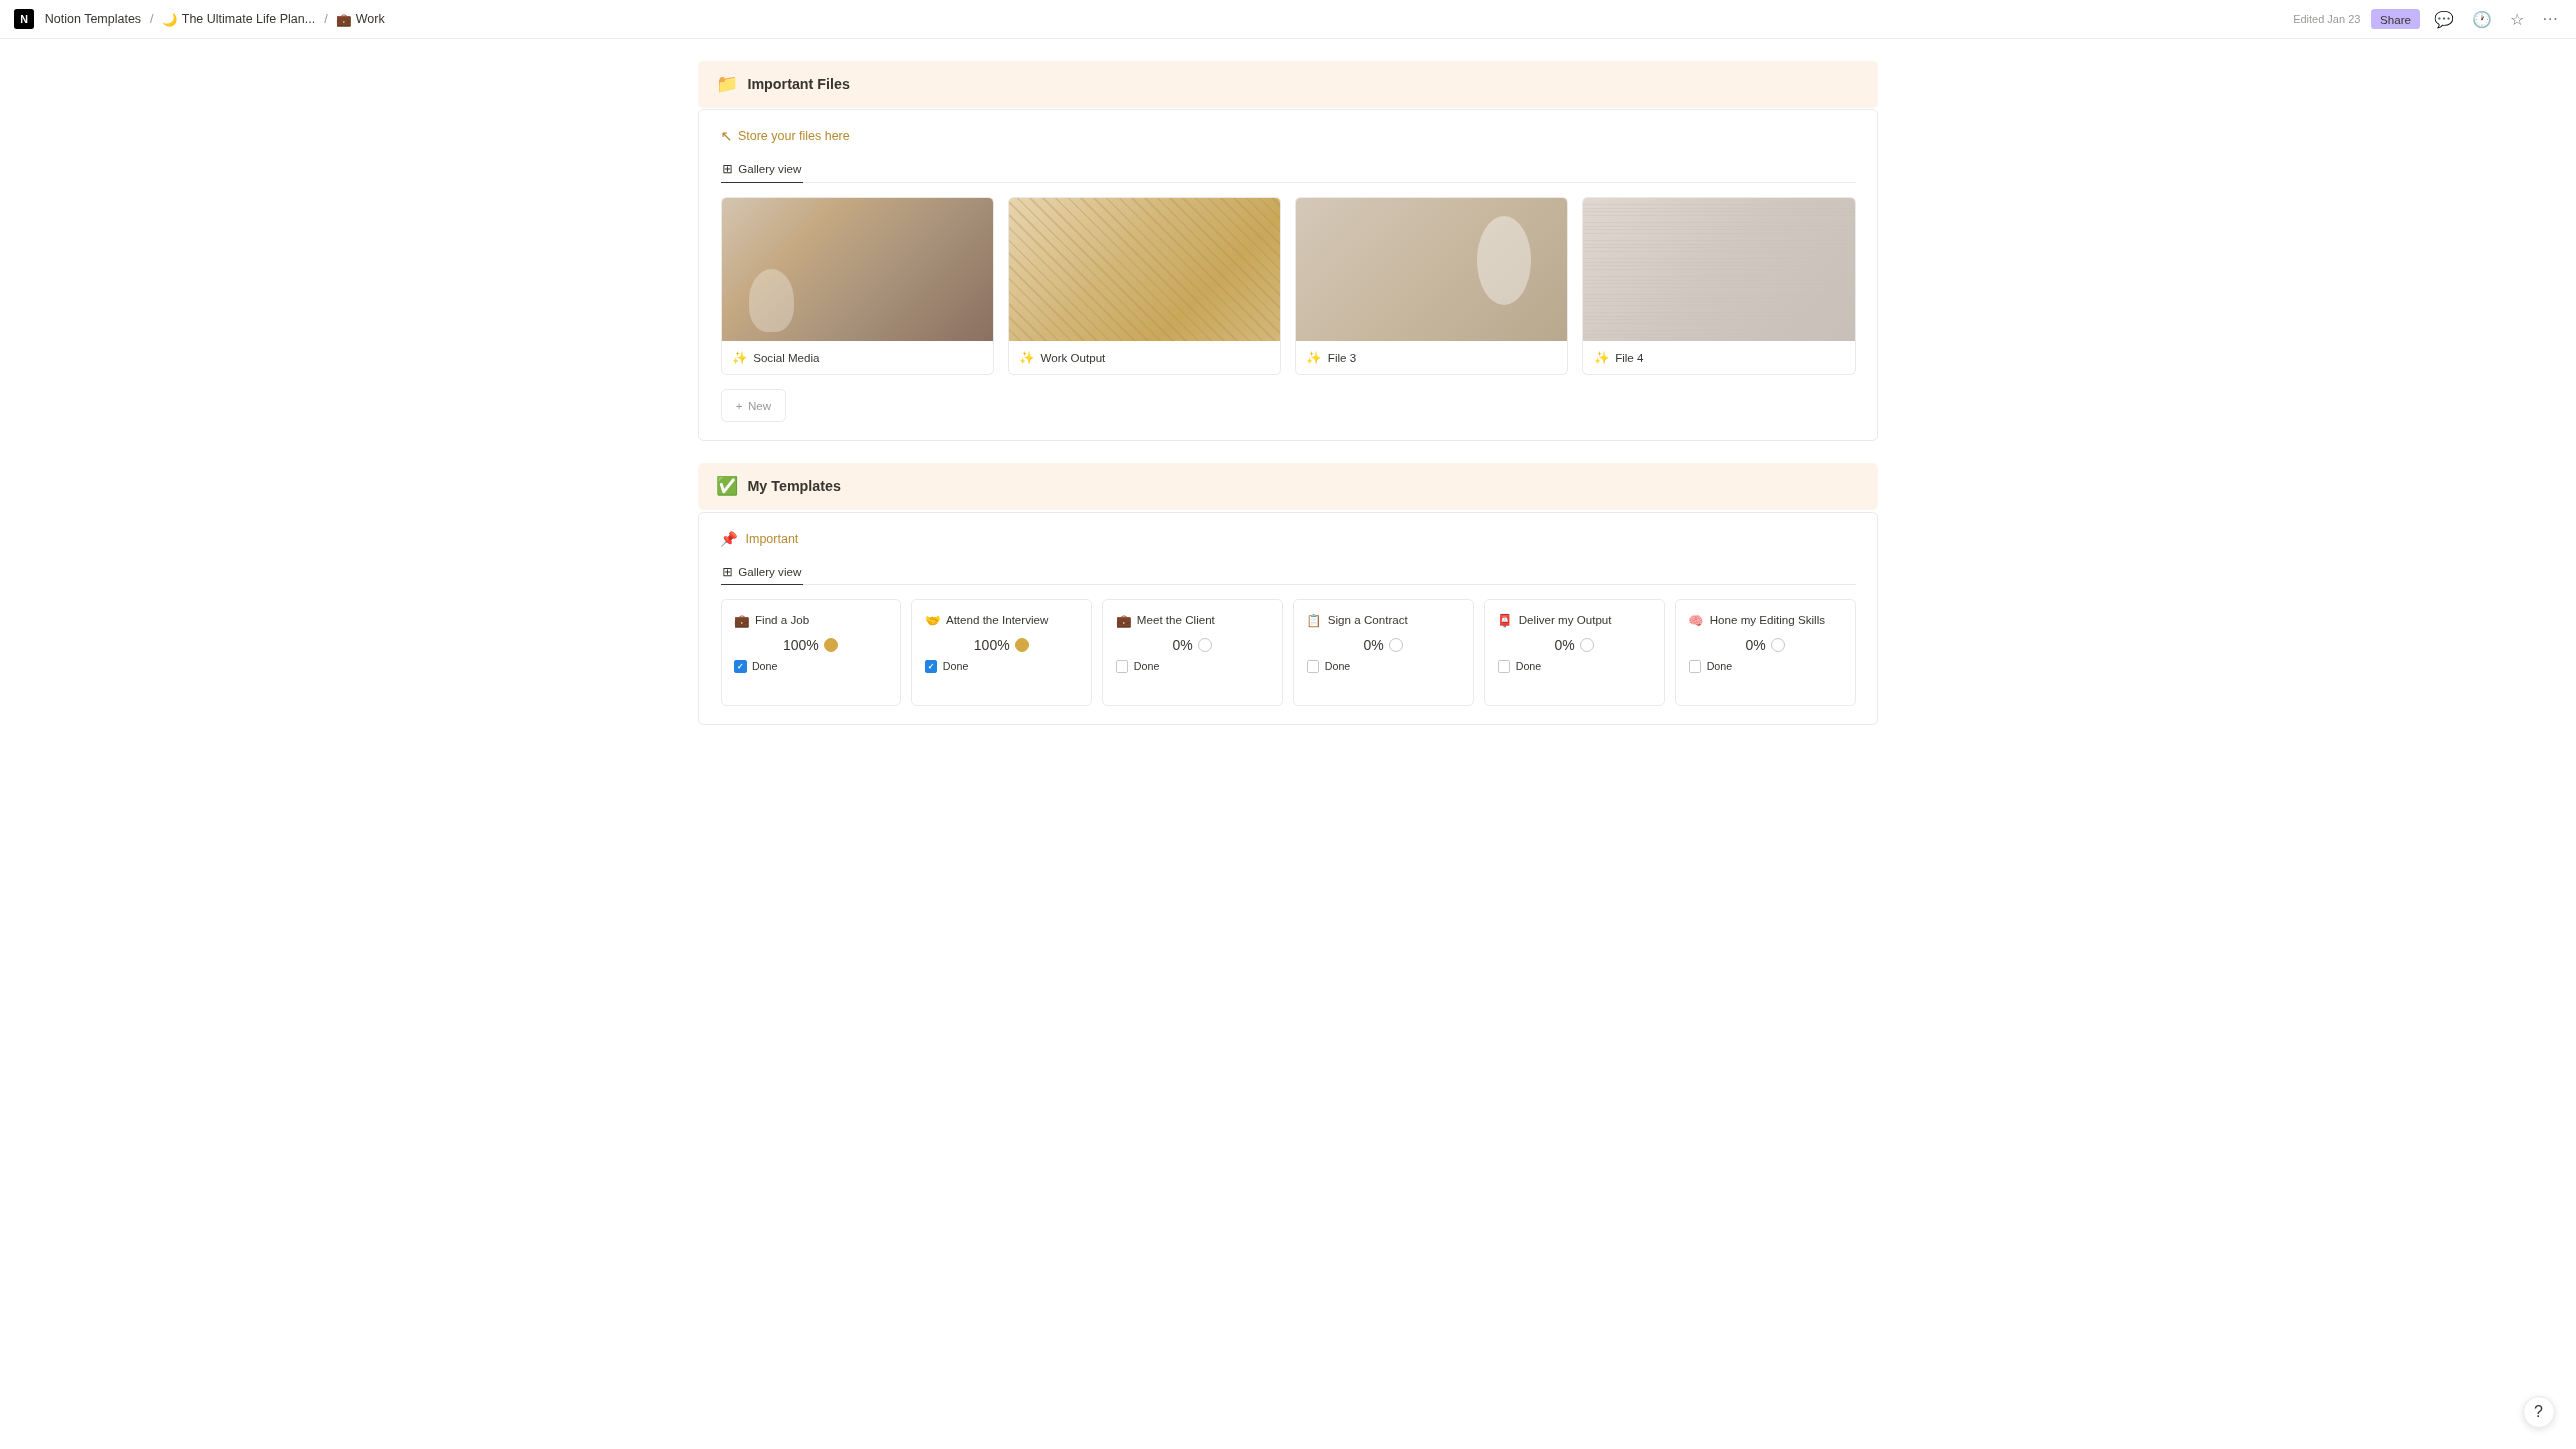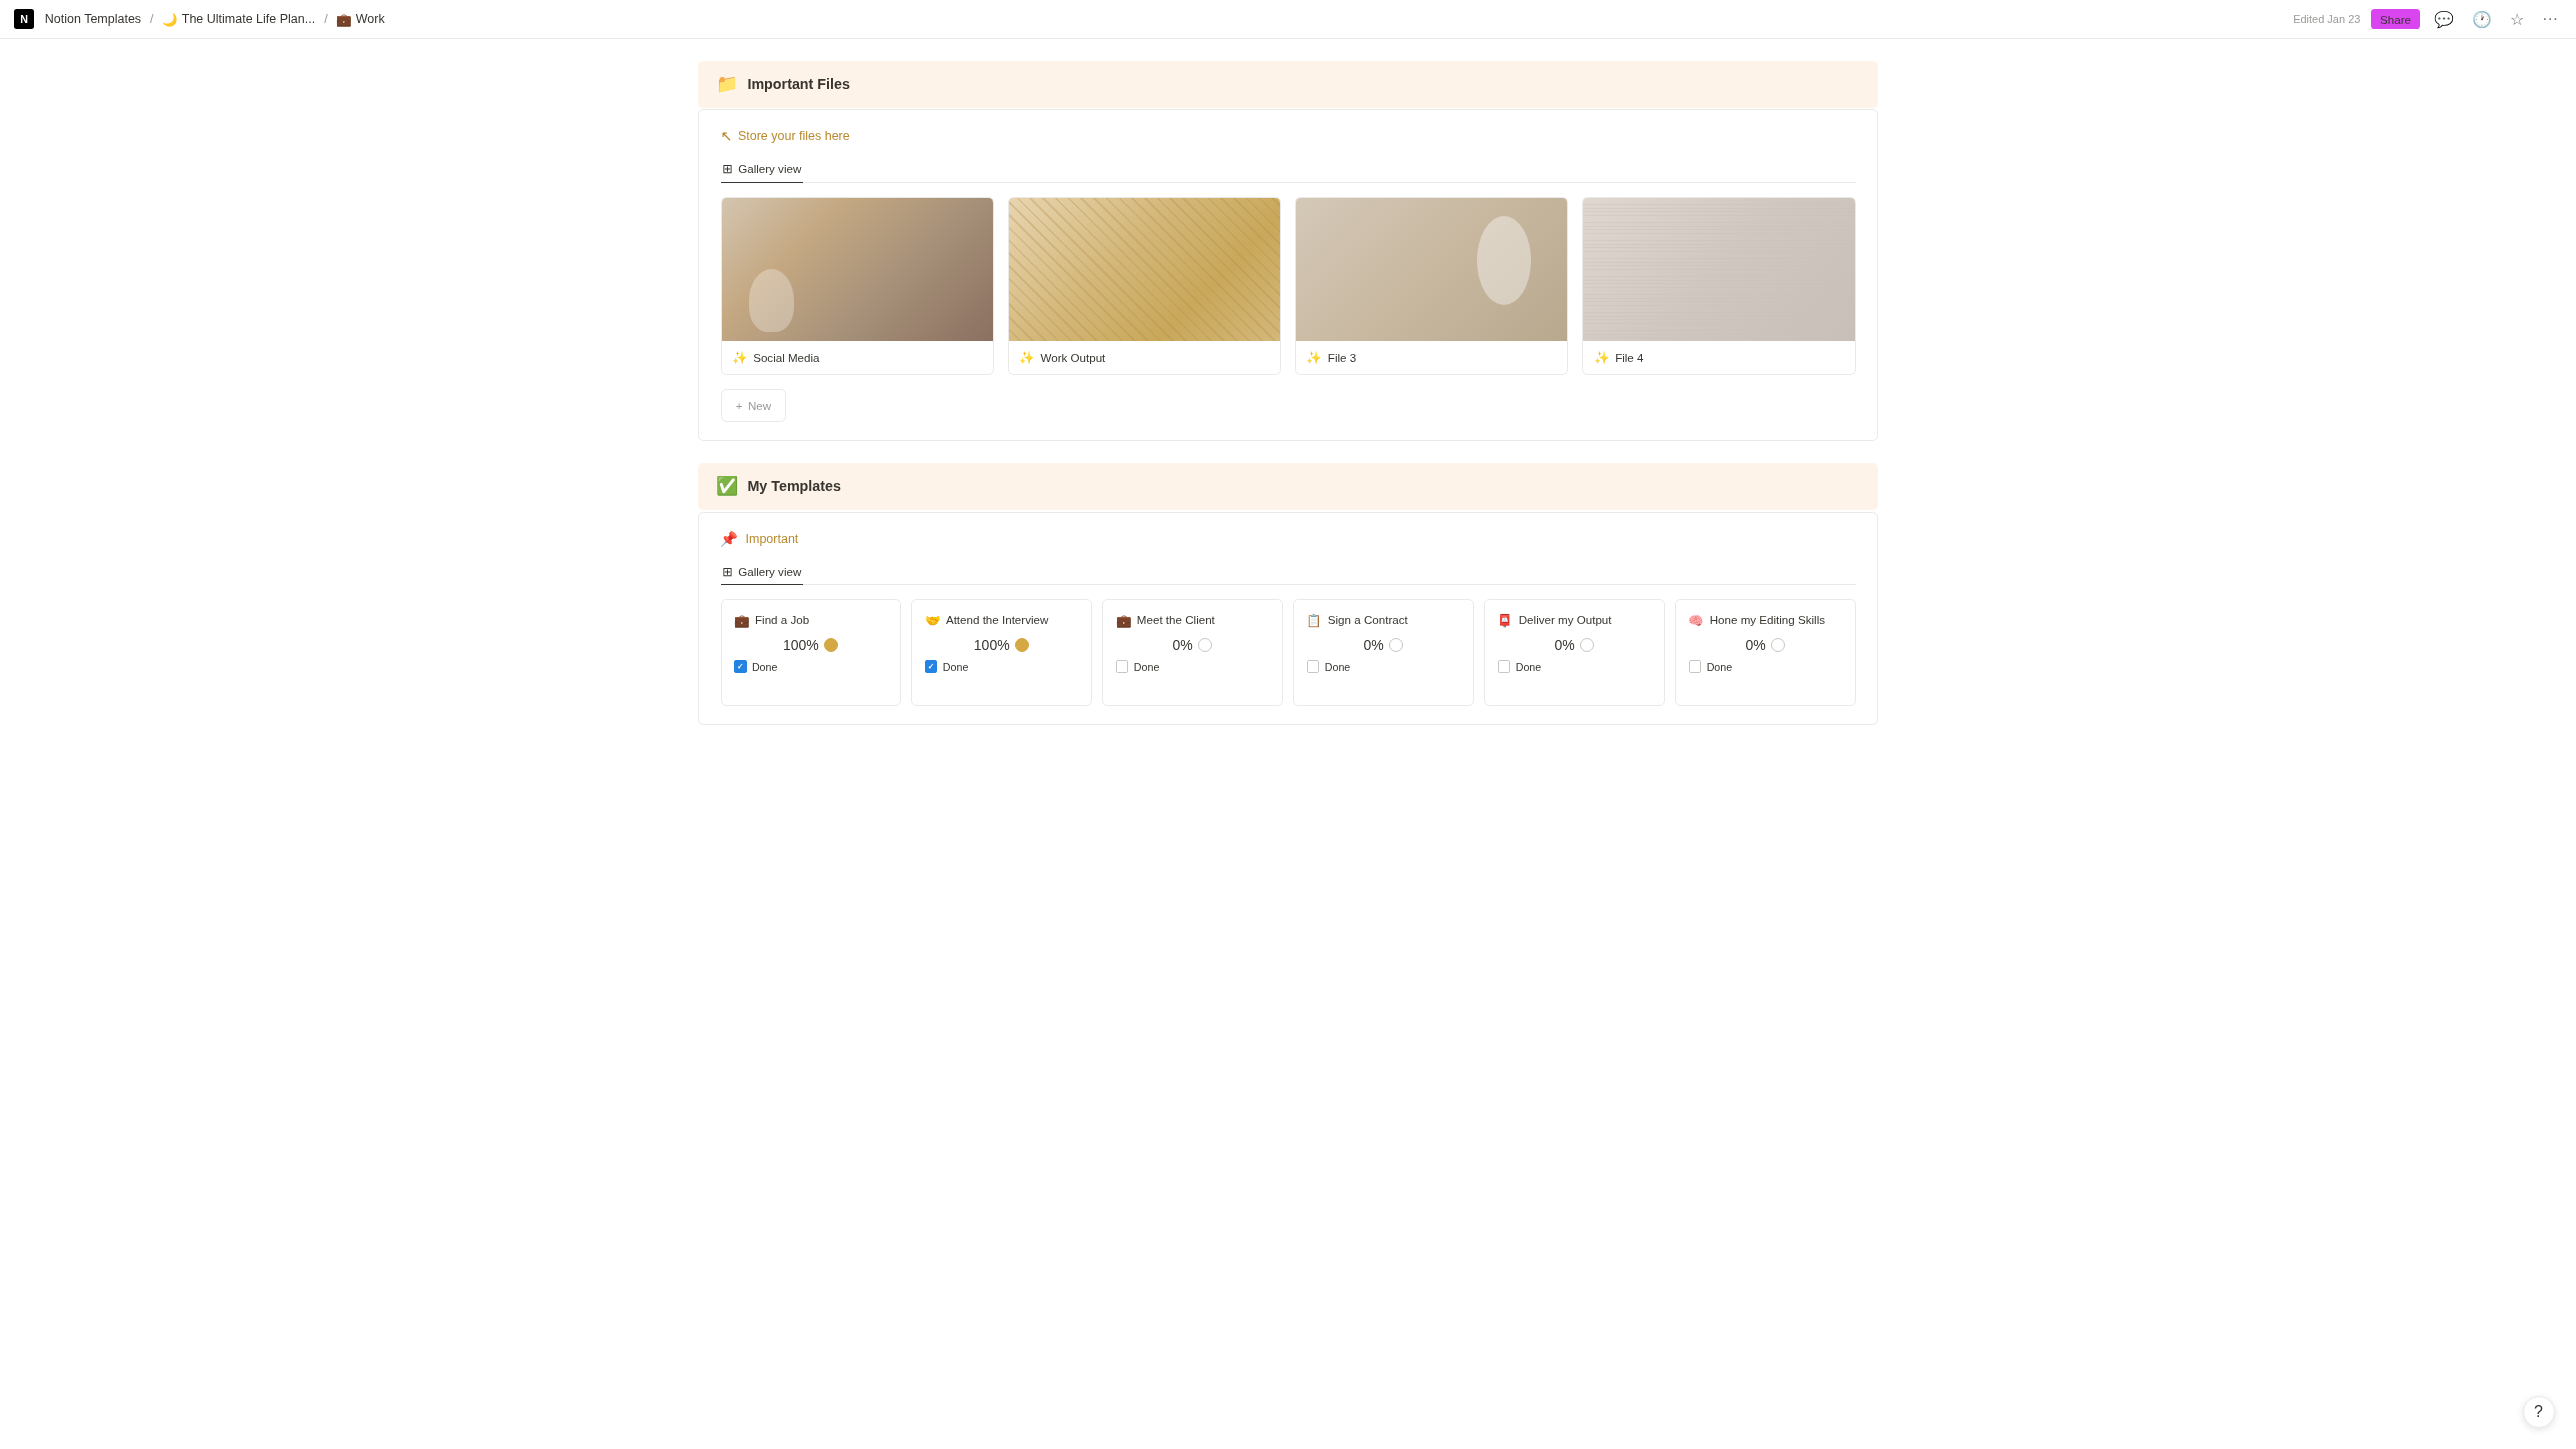--- a/index.html
+++ b/index.html
@@ -47,21 +47,21 @@
     }
     .topbar-right {
       display: flex;
       align-items: center;
       gap: 10.7px;
       color: #6b6b6b;
       font-size: 11.6px;
     }
     .topbar-right .edited-text { color: #9b9a97; font-size: 11px; }
     .topbar-right .share-btn {
-      background: #d946ef;
+      background: #c4b5fd;
       border: none;
       font-size: 11.6px;
       color: #37352f;
       cursor: pointer;
       padding: 3.6px 9px;
       border-radius: 3.6px;
     }
     .icon-btn {
       background: none;
       border: none;
@@ -319,21 +319,21 @@
     }
     .progress-circle.full {
       background: #d4a843;
       border-color: #d4a843;
     }
     .progress-circle.empty {
       border-color: #c7c6c3;
     }
     .priority-done {
       display: flex;
-      align-items: flex-end;
+      align-items: center;
       gap: 5.4px;
       font-size: 10.7px;
       color: #37352f;
     }
     .checkbox {
       width: 12.5px;
       height: 12.5px;
       border: 1.3px solid #c7c6c3;
       border-radius: 1.8px;
       display: flex;

